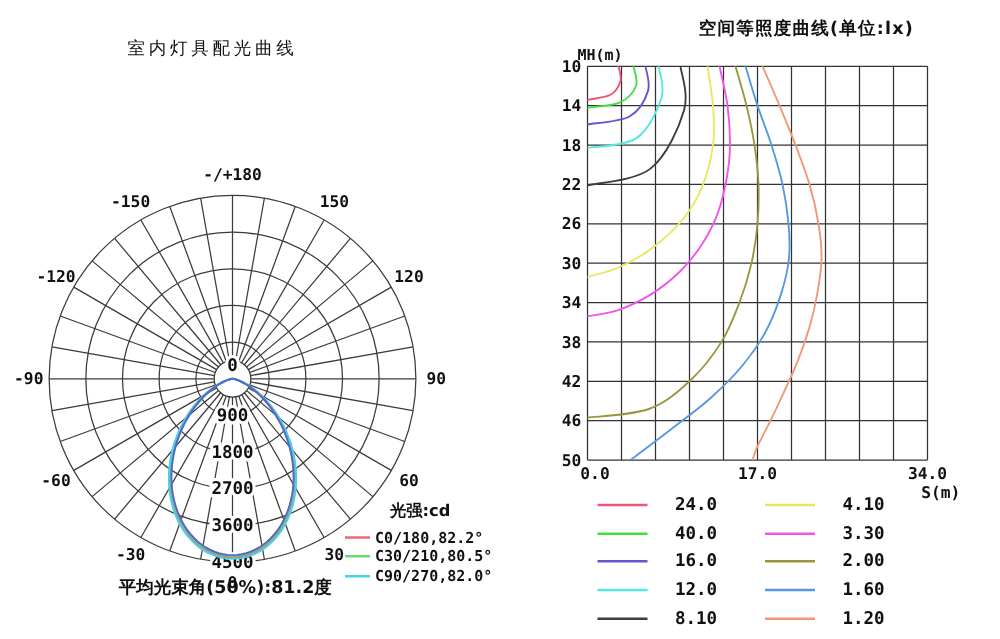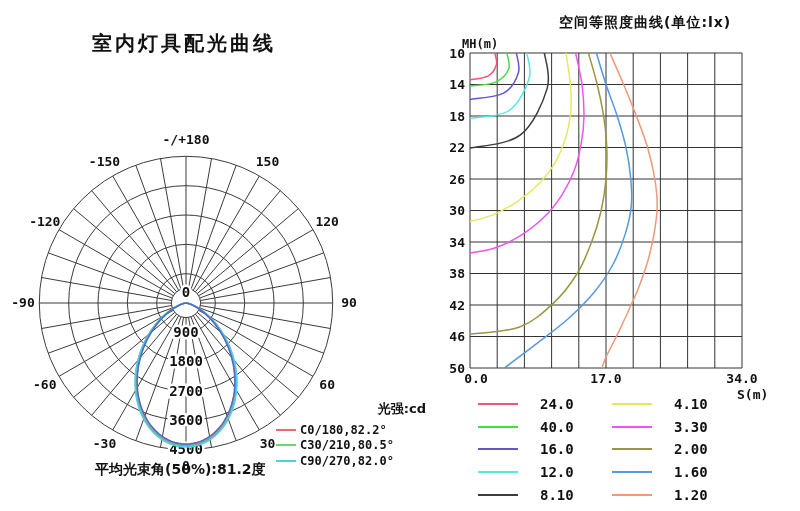--- a/index.html
+++ b/index.html
@@ -1,25 +1,25 @@
 <!DOCTYPE html>
 <html><head>
 <meta charset="utf-8">
 <style>
   html,body{margin:0;padding:0;background:#fff;}
   #stage{position:relative;width:800px;height:511px;background:#fff;overflow:hidden;
          font-family:"DejaVu Sans","Liberation Sans",sans-serif;color:#111;}
   .abs{position:absolute;}
   .num{font-family:"DejaVu Sans Mono","Liberation Mono",monospace;font-weight:bold;}
-  #left-title{left:92px;top:30px;font-size:20px;font-weight:bold;letter-spacing:3px;}
+  #left-title{left:102px;top:30px;font-size:14px;font-weight:normal;letter-spacing:3px;}
   #right-title{left:511px;top:14px;font-size:14px;font-weight:bold;letter-spacing:1px;margin-left:48px;}
   #mh-label{left:446px;top:37px;font-size:12px;margin-left:16px;}
   #s-label{left:737px;top:387px;font-size:13px;}
   #beam-note{left:95px;top:461px;font-size:14px;font-weight:bold;}
-  #polar-legend{left:276px;top:400px;width:150px;text-align:right;}
+  #polar-legend{left:276px;top:400px;width:150px;}
   #polar-legend .lg-title{margin-left:36px;font-size:13px;font-weight:bold;margin-bottom:4px;}
   .plg-row{display:flex;align-items:center;height:15.5px;}
   .plg-swatch{width:20px;height:2px;margin-right:4px;flex:none;}
   .plg-label{font-family:"DejaVu Sans Mono","Liberation Mono",monospace;font-weight:bold;font-size:12px;white-space:nowrap;}
   .iso-col{position:absolute;top:393px;text-align:center;}
   #iso-legend-col1{left:478px;}
   #iso-legend-col2{left:612px;}
   .ilg-row{display:flex;align-items:center;height:22.6px;}
   .ilg-swatch{width:40px;height:2px;margin-right:22px;flex:none;}
   .ilg-label{font-family:"DejaVu Sans Mono","Liberation Mono",monospace;font-weight:bold;font-size:14px;}

